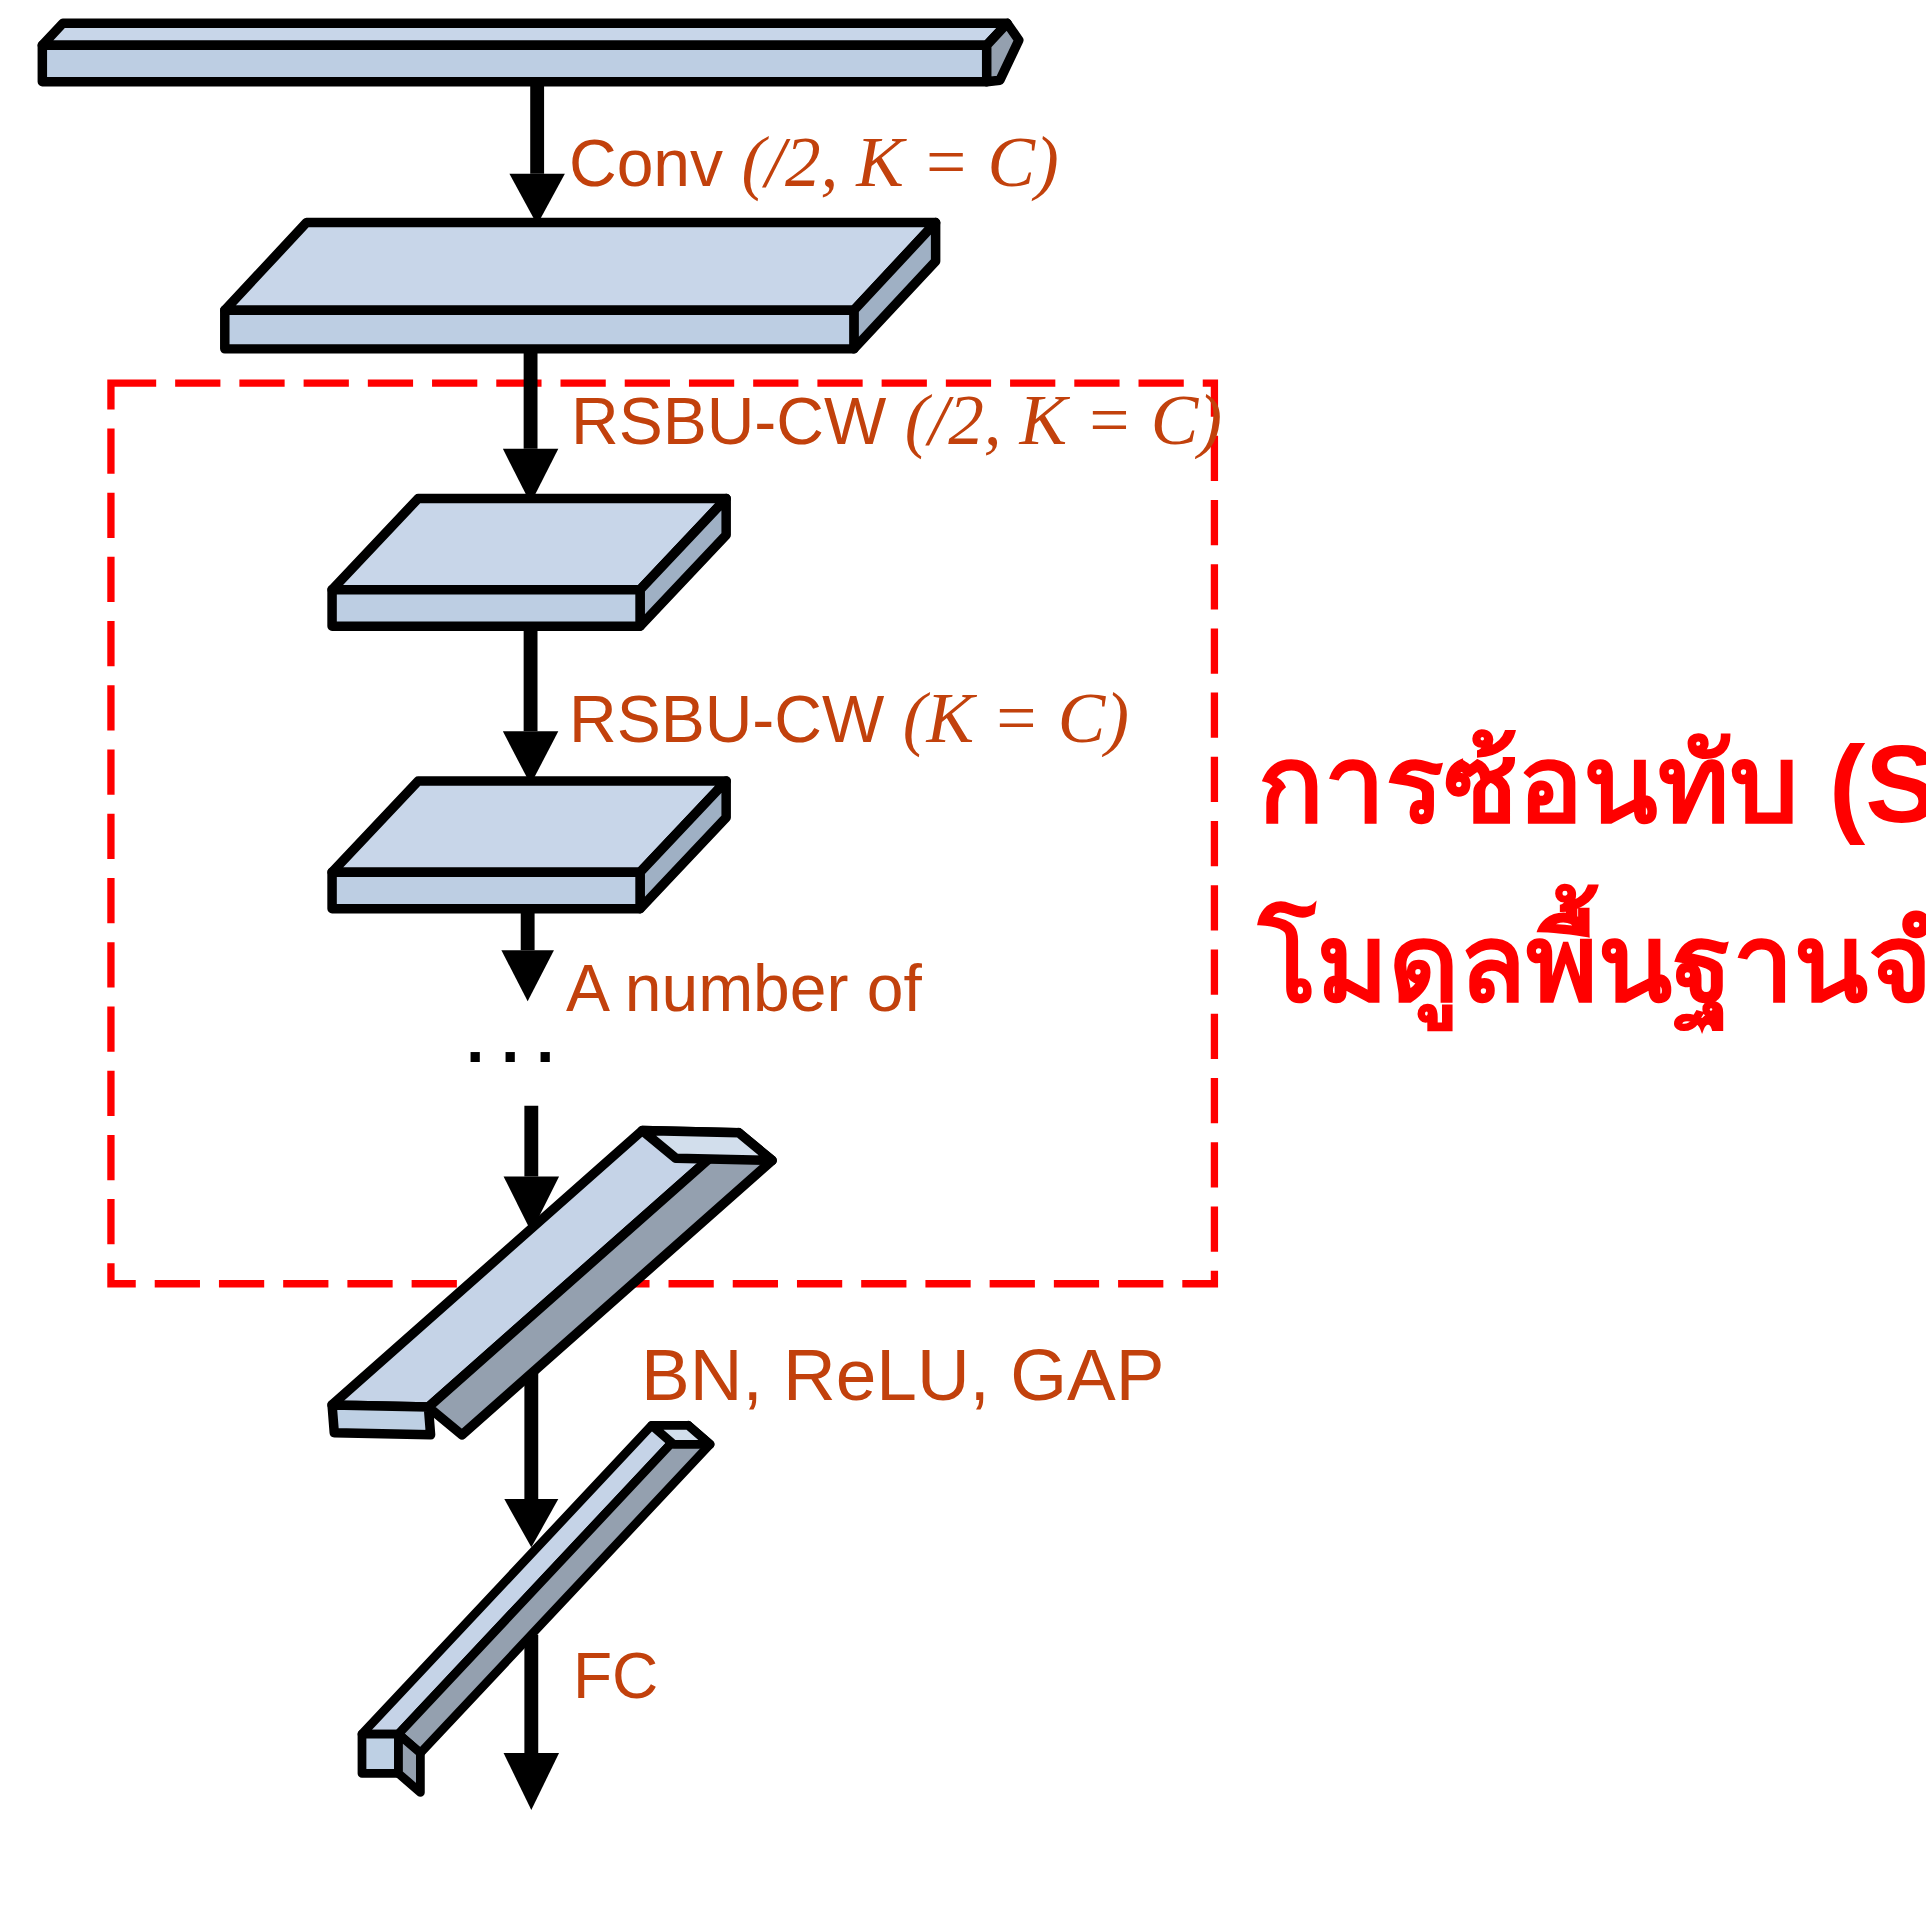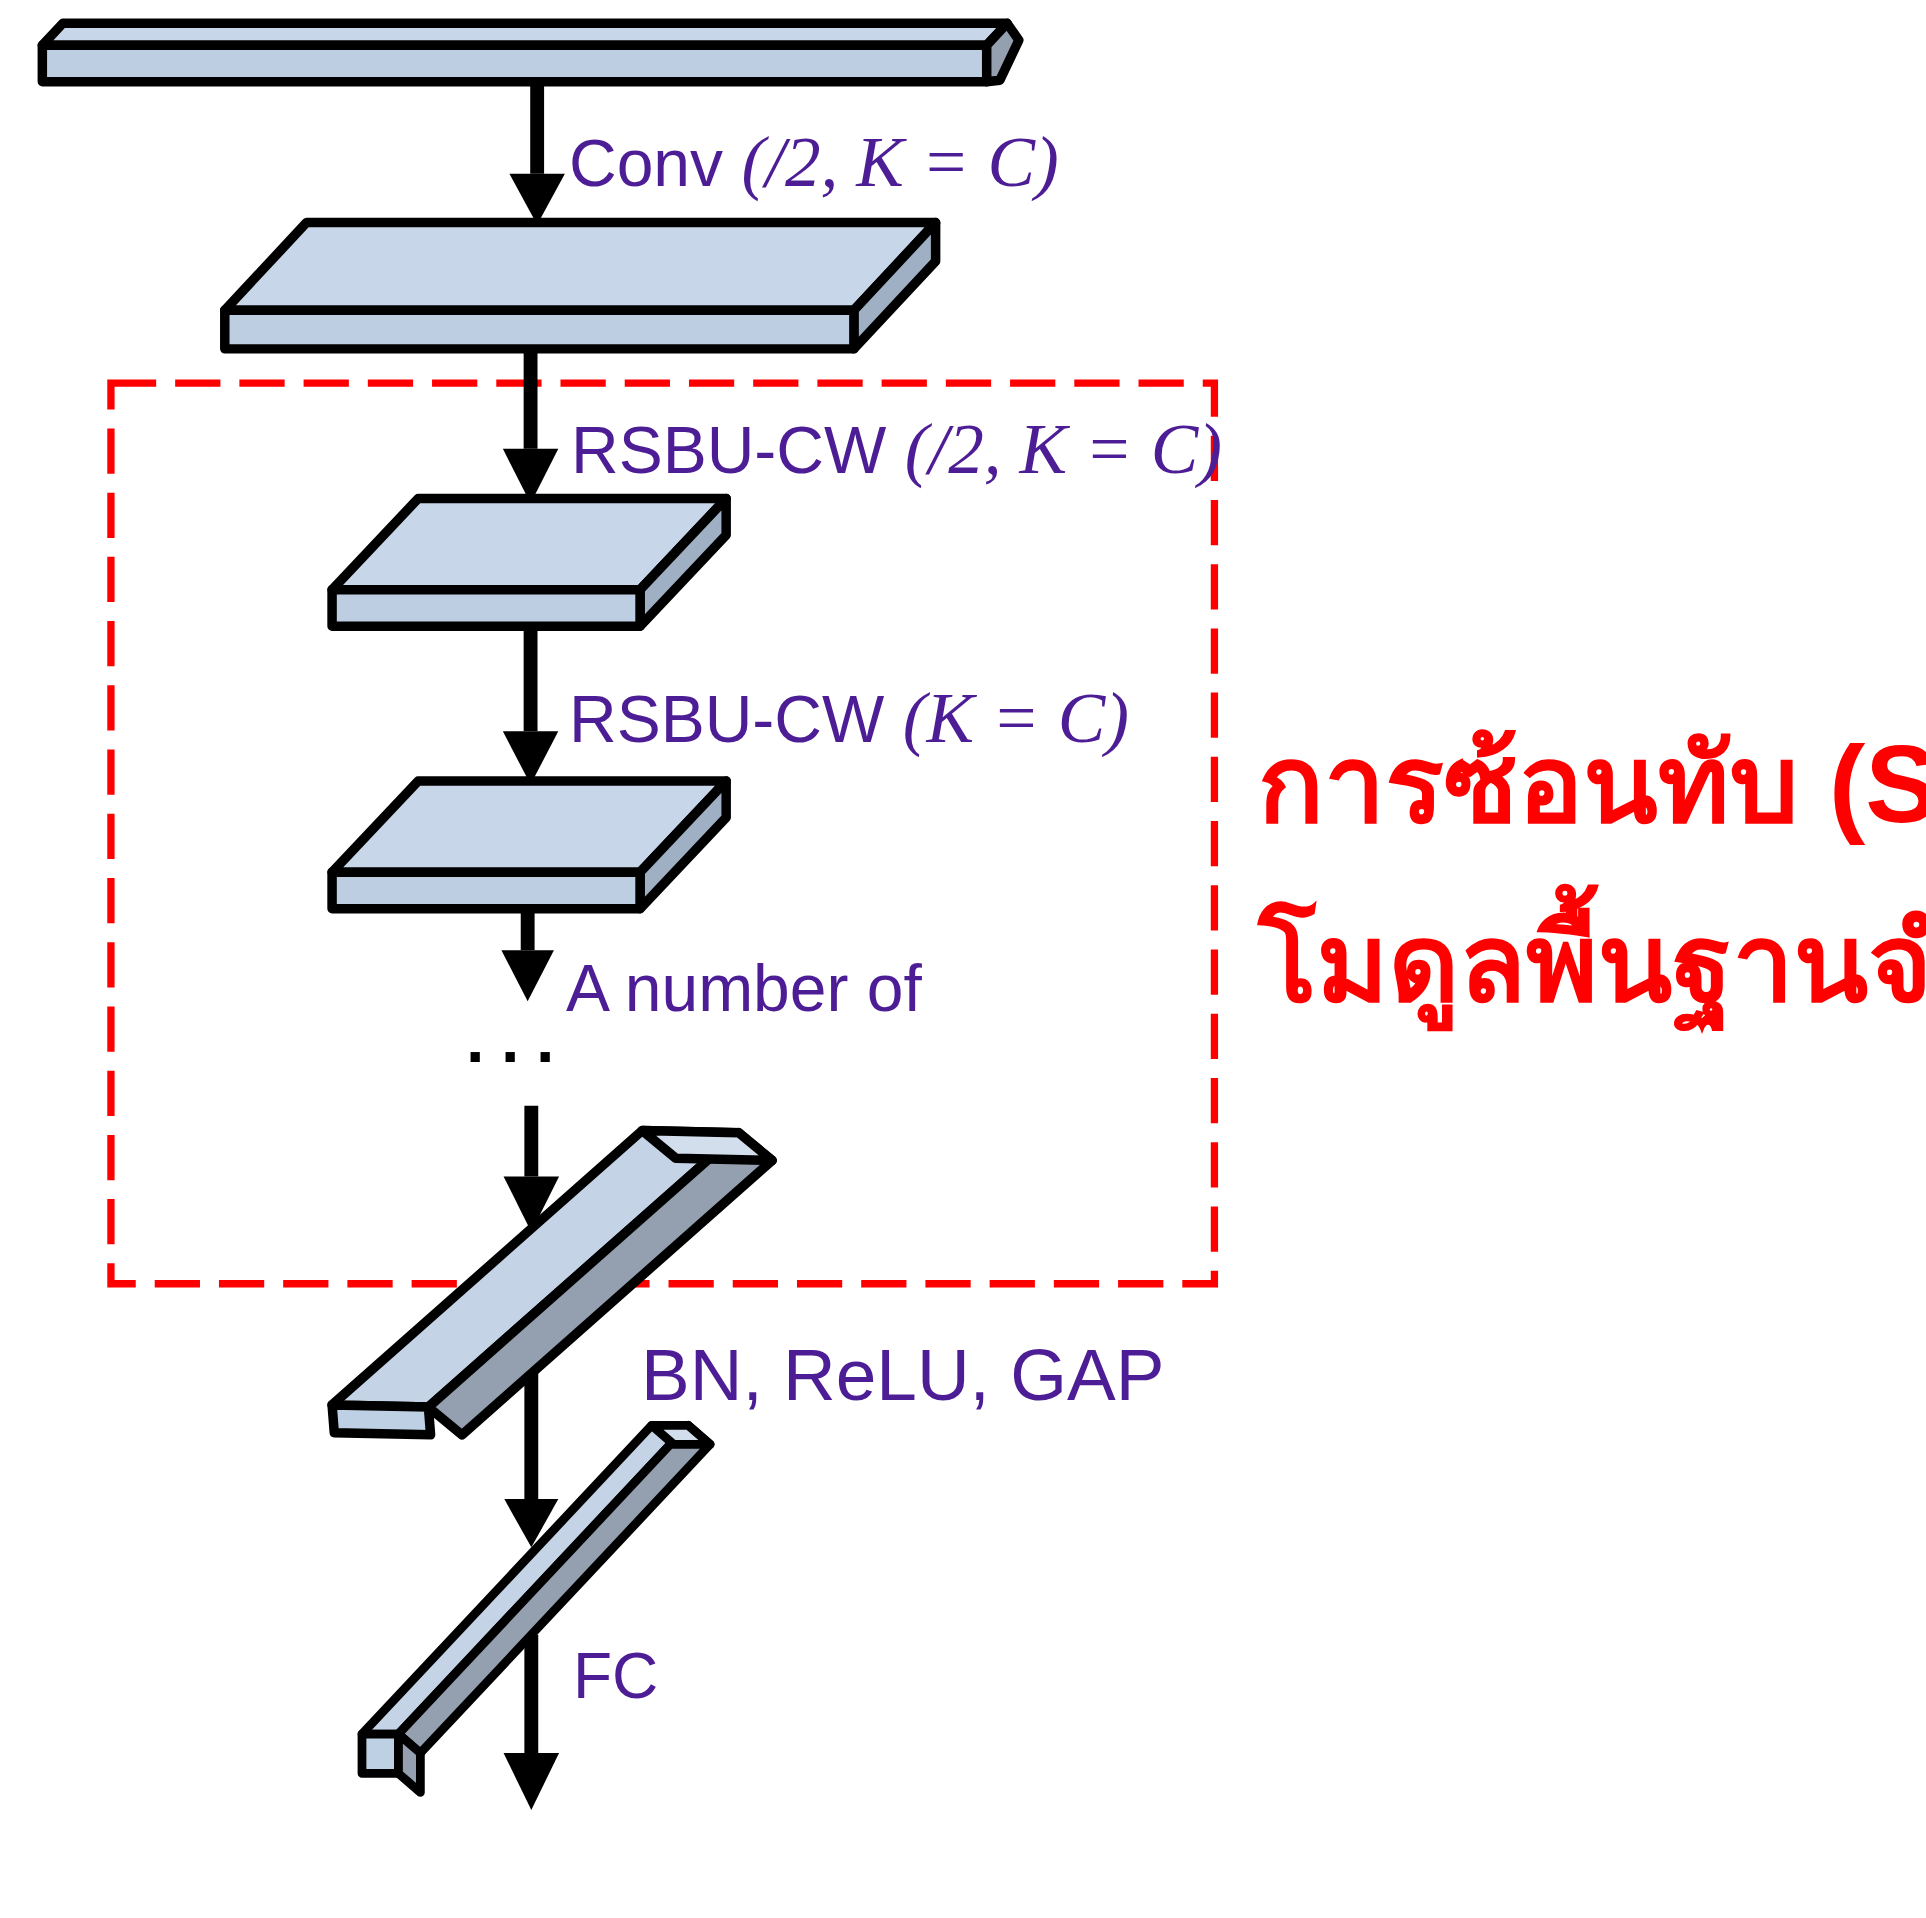--- a/index.html
+++ b/index.html
@@ -1,19 +1,19 @@
 <!DOCTYPE html>
 <html style="font-size:11.7px"><head>
 <meta charset="utf-8">
 <style>
   html,body{margin:0;padding:0;background:#ffffff;}
   body{width:1926px;height:1918px;overflow:hidden;font-family:"Liberation Sans",sans-serif;}
   .stage{position:relative;width:1926px;height:1918px;background:#fff;}
   .stage svg{position:absolute;left:0;top:0;}
-  .lbl{position:absolute;white-space:nowrap;line-height:1;color:#4c1d95;font-size:66px;}
+  .lbl{position:absolute;white-space:nowrap;line-height:1;color:#c2410c;font-size:66px;}
   .lbl .sans{font-family:"Liberation Sans",sans-serif;}
   .lbl .math{font-family:"Liberation Serif",serif;font-style:italic;font-size:1.08em;}
   .dots-lbl{position:absolute;white-space:nowrap;line-height:1;color:#000;
             font-size:66px;font-weight:bold;letter-spacing:13px;}
   .thai{position:absolute;white-space:nowrap;line-height:1;font-weight:700;
         font-size:109px;color:#ff0000;font-family:"Liberation Sans",sans-serif;}
 </style>
 </head>
 <body>
 
@@ -87,21 +87,21 @@
       <polygon points="496,2376 546,2376 943,1953 893,1953" fill="#c5d3e7"></polygon>
       <polygon points="546,2376 943,1953 973,1979 576,2402" fill="#94a0af"></polygon>
       <polygon points="893,1953 943,1953 973,1979 923,1979" fill="#d2deec"></polygon>
       <polygon points="496,2376 546,2376 546,2430 496,2430" fill="#bed0e4"></polygon>
       <polygon points="546,2376 576,2402 576,2456 546,2430" fill="#94a0af"></polygon>
     </g>
   </svg>
 
   <div class="lbl" style="left:569px;top:126px"><span class="sans">Conv </span><span class="math">(/2, K = C)</span></div>
 
-  <div class="lbl" style="left:571px;top:413px"><span class="sans">RSBU-CW </span><span class="math">(/2, K = C)</span></div>
+  <div class="lbl" style="left:571px;top:384px"><span class="sans">RSBU-CW </span><span class="math">(/2, K = C)</span></div>
 
   <div class="lbl" style="left:566px;top:955px"><span class="sans">A number of</span></div>
 
   <div class="lbl" style="left:569px;top:682px"><span class="sans">RSBU-CW </span><span class="math">(K = C)</span></div>
 
   <div class="dots-lbl" style="left:466px;top:1023px">···</div>
 
 
   <div class="lbl" style="left:641px;top:1338px;font-size:73px"><span class="sans">BN, ReLU, GAP</span></div>
 

